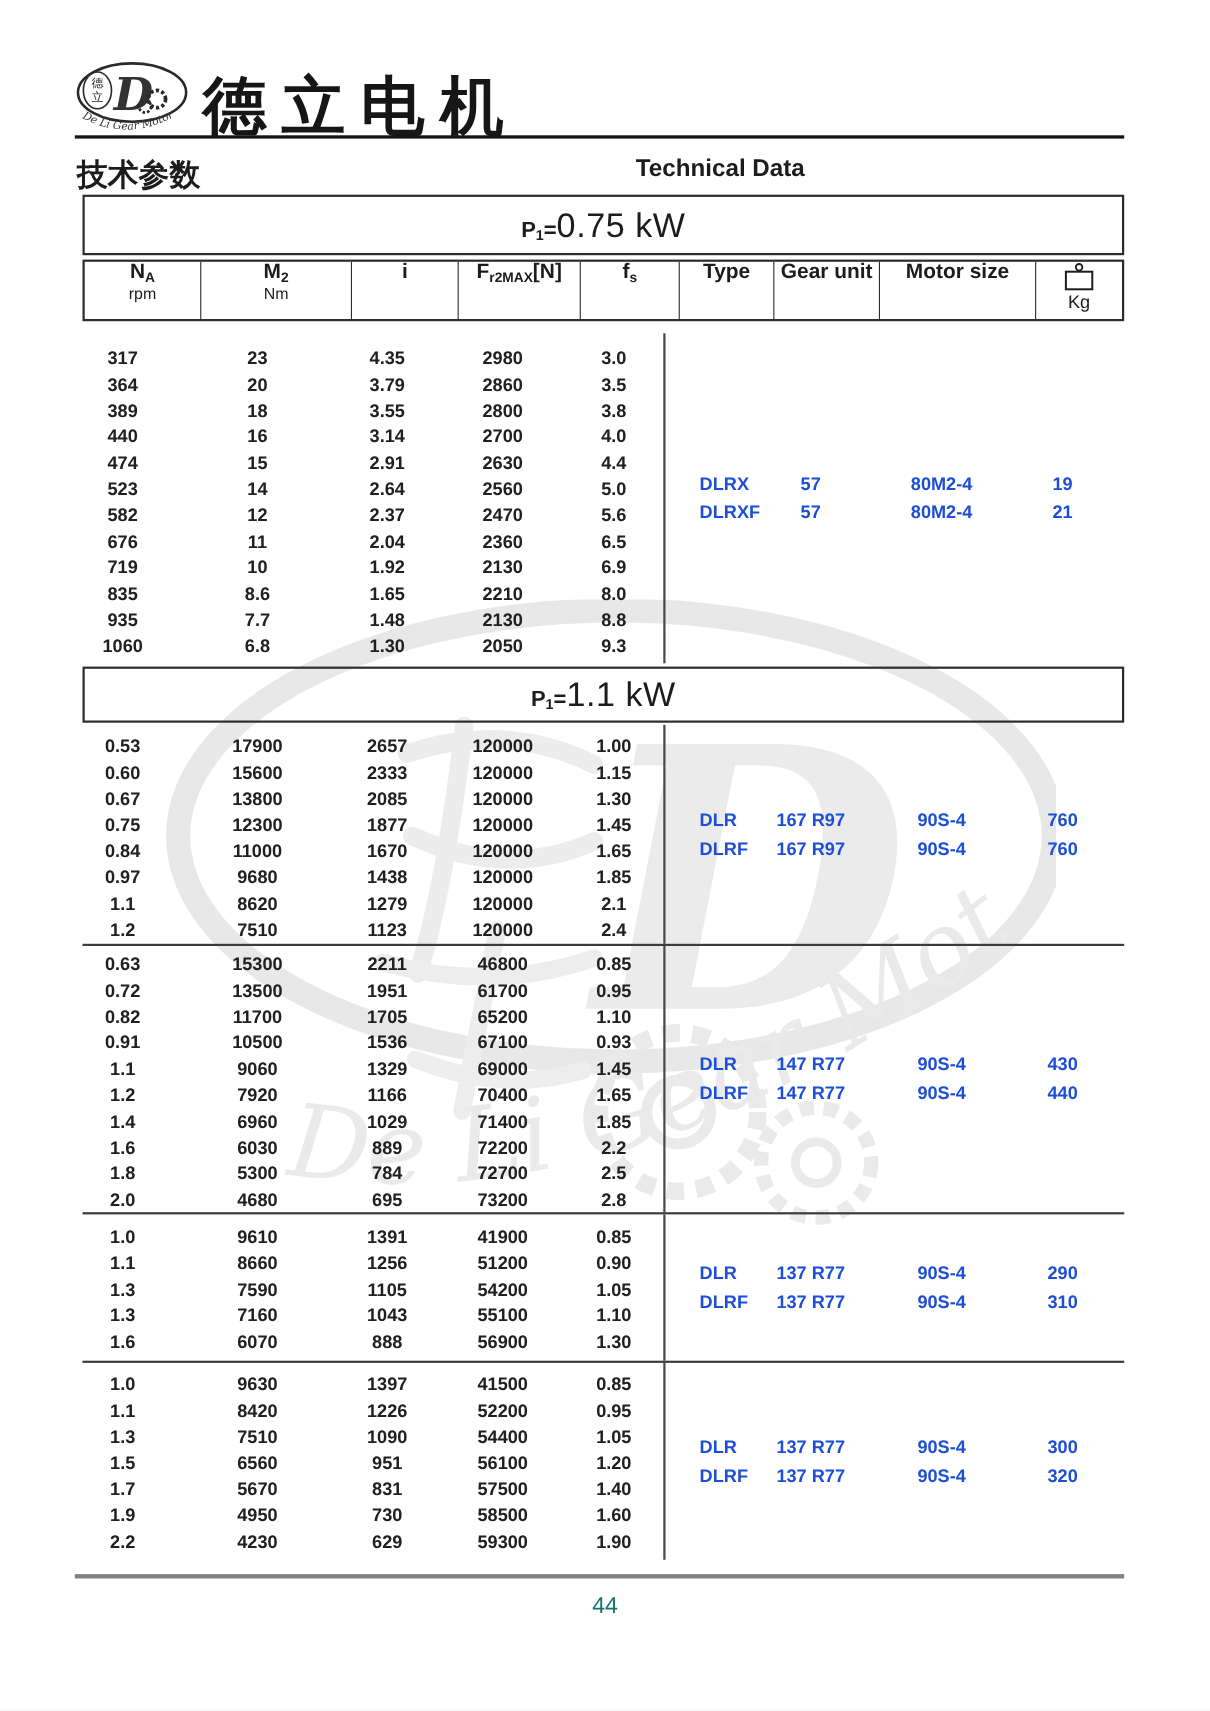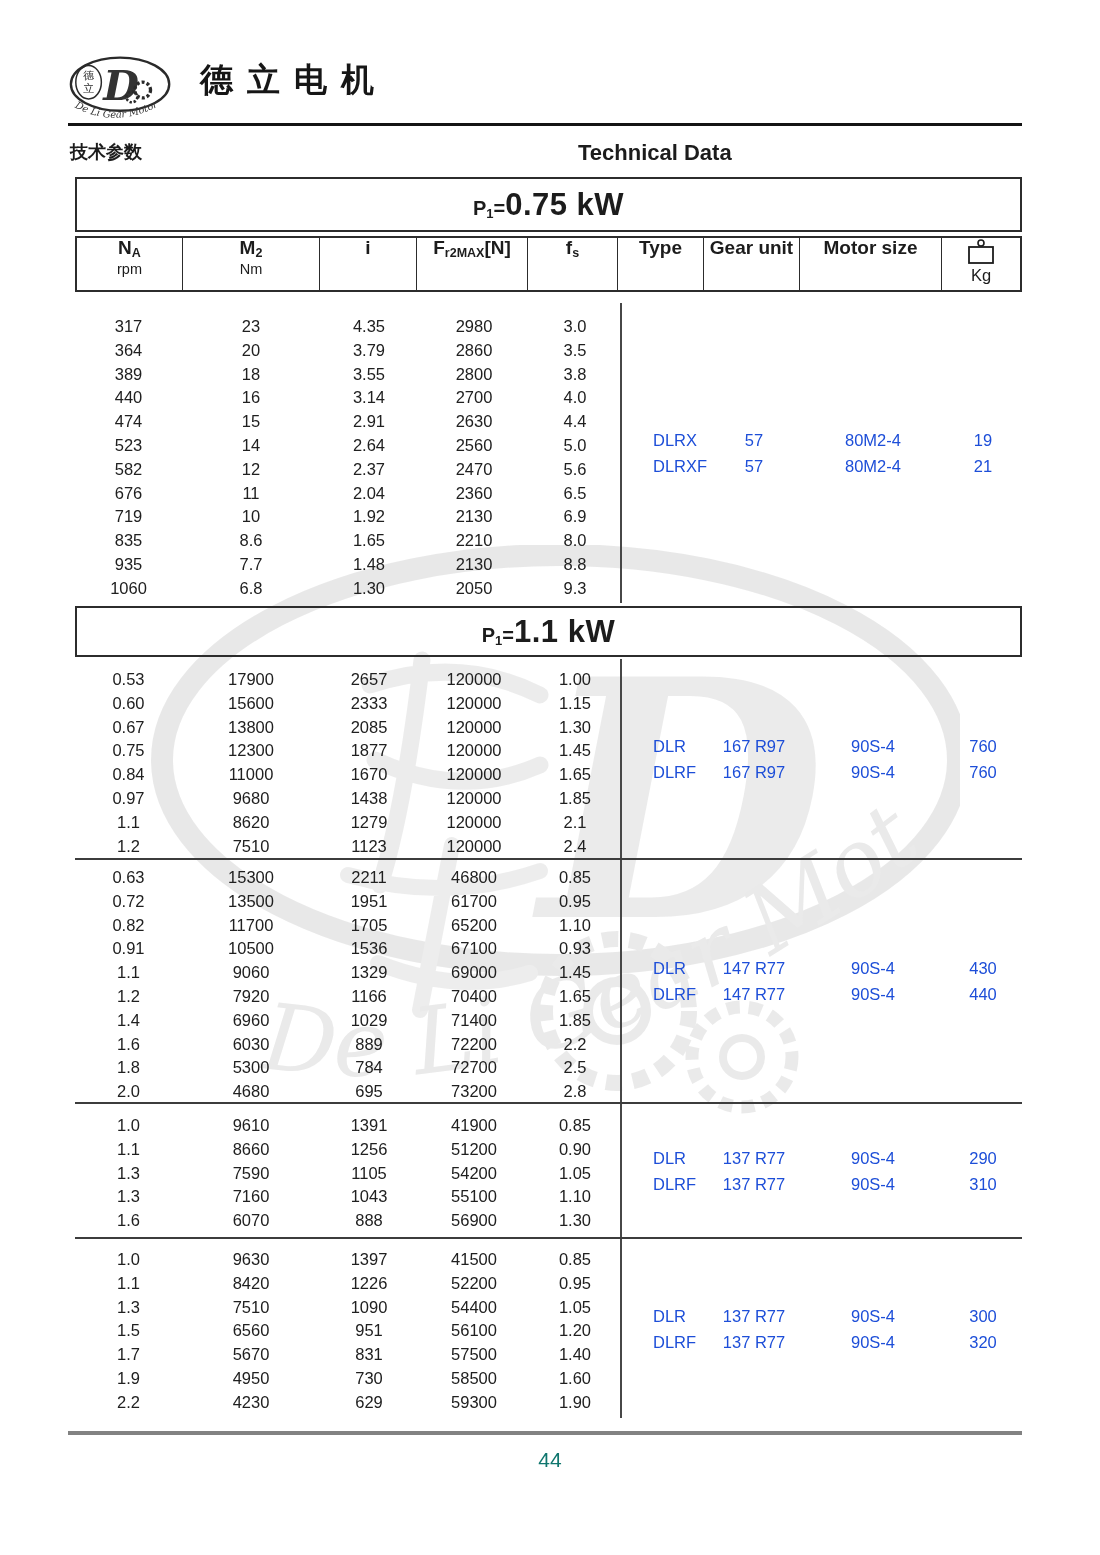--- a/index.html
+++ b/index.html
@@ -1,46 +1,46 @@
 <!DOCTYPE html>
 <html><head>
 <meta charset="utf-8">
 <style>
   html,body{margin:0;padding:0;background:#e8e8e8;}
   .page{position:relative;width:1100px;height:1555px;background:#ffffff;margin:0 auto;
         font-family:"Liberation Sans",sans-serif;color:#1c1c1c;overflow:hidden;}
   
   .logo-svg{position:absolute;left:64px;top:52px;width:118px;height:82px;}
-  .brand{position:absolute;left:200px;top:58px;font-size:33px;font-weight:bold;
+  .brand{position:absolute;left:184px;top:58px;font-size:58px;font-weight:bold;
          letter-spacing:14px;color:#161616;font-family:Liberation Mono, monospace;}
   .header-rule{position:absolute;left:68px;top:123px;width:954px;height:3px;background:#141414;}
-  .sub-cn{position:absolute;left:70px;top:140px;font-size:18px;font-weight:bold;text-align:center;}
+  .sub-cn{position:absolute;left:70px;top:140px;font-size:28px;font-weight:bold;text-align:center;}
   .sub-en{position:absolute;left:578px;top:140px;font-size:22px;font-weight:bold;}
   
   .watermark{position:absolute;left:120px;top:545px;width:840px;height:620px;opacity:.55;}
   
   .power-title{position:absolute;left:75px;width:947px;box-sizing:border-box;
                border:2px solid #2c2c2c;display:flex;align-items:center;justify-content:center;background:transparent;}
   .pt-wrap{display:flex;align-items:baseline;}
   .pt-small{font-size:20px;font-weight:bold;}
   .pt-sub{font-size:13px;font-weight:bold;align-self:flex-end;transform:translateY(-2px);}
-  .pt-big{font-size:31px;font-weight:bold;letter-spacing:.5px;}
+  .pt-big{font-size:31px;font-weight:normal;letter-spacing:.5px;}
   
   .col-header{position:absolute;left:75px;top:236px;width:947px;height:56px;box-sizing:border-box;
               border:2px solid #2c2c2c;display:grid;
               grid-template-columns:106px 137px 97px 111px 90px 86px 96px 142px auto;}
   .ch-cell{border-right:1.5px solid #2c2c2c;display:flex;flex-direction:column;
            align-items:center;box-sizing:border-box;}
   .ch-cell:last-child{border-right:none;}
   .ch-main{font-weight:bold;font-size:19px;line-height:1.05;}
   .ch-sub{font-size:12.5px;font-weight:bold;vertical-align:-3px;}
   .ch-unit{font-size:14.5px;margin-top:1px;}
   .ch-unit-lg{font-size:16.5px;margin-top:0;}
   
-  .block{position:absolute;left:75px;width:947px;display:flex;box-sizing:border-box;}
+  .block{position:absolute;left:58px;width:947px;display:flex;box-sizing:border-box;font-weight:bold;}
   .block-left{width:545px;box-sizing:border-box;}
   .block-right{width:402px;box-sizing:border-box;border-left:2px solid #474747;
                display:flex;flex-direction:column;justify-content:center;}
   .drow{display:grid;grid-template-columns:107px 138px 98px 112px 90px;height:23.8px;line-height:23.8px;}
   .dcell{text-align:center;font-size:16.5px;color:#202020;}
   .mrow{display:grid;grid-template-columns:84px 96px 142px 78px;height:26px;line-height:26px;font-size:16.5px;}
   .mcell{text-align:center;color:#1d4ed8;}
   .mcell.type{text-align:left;padding-left:31px;}
   .hsep{position:absolute;left:75px;width:947px;height:2px;background:#3c3c3c;}
   

